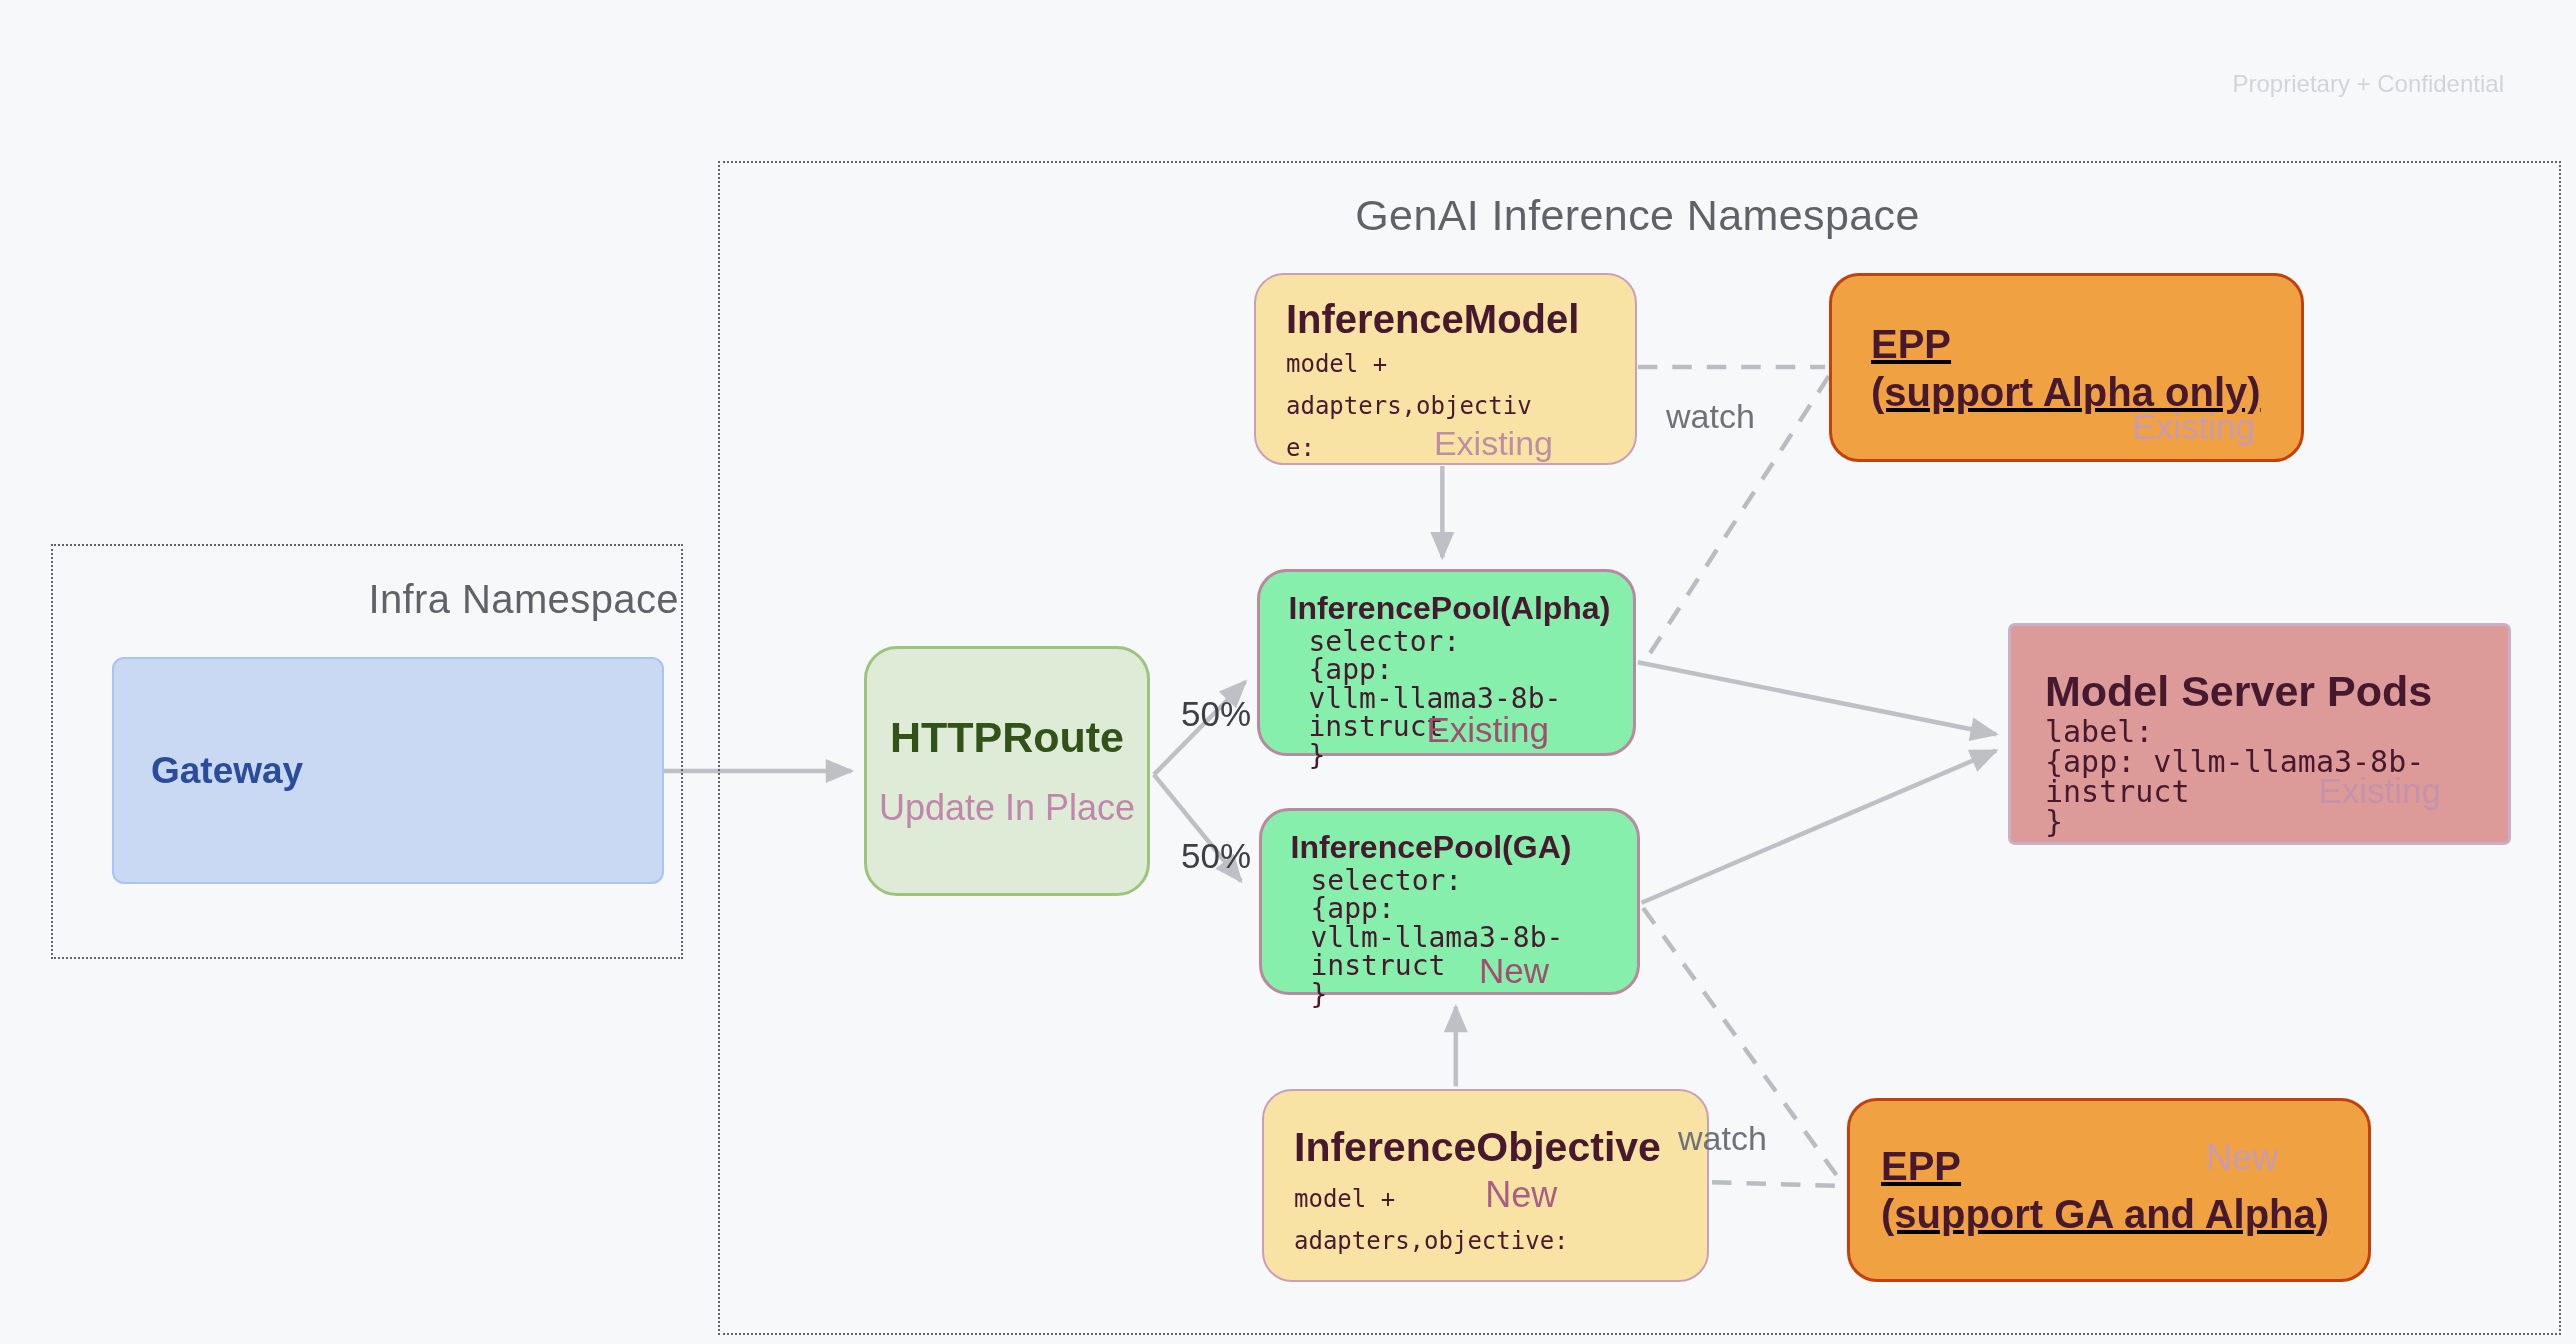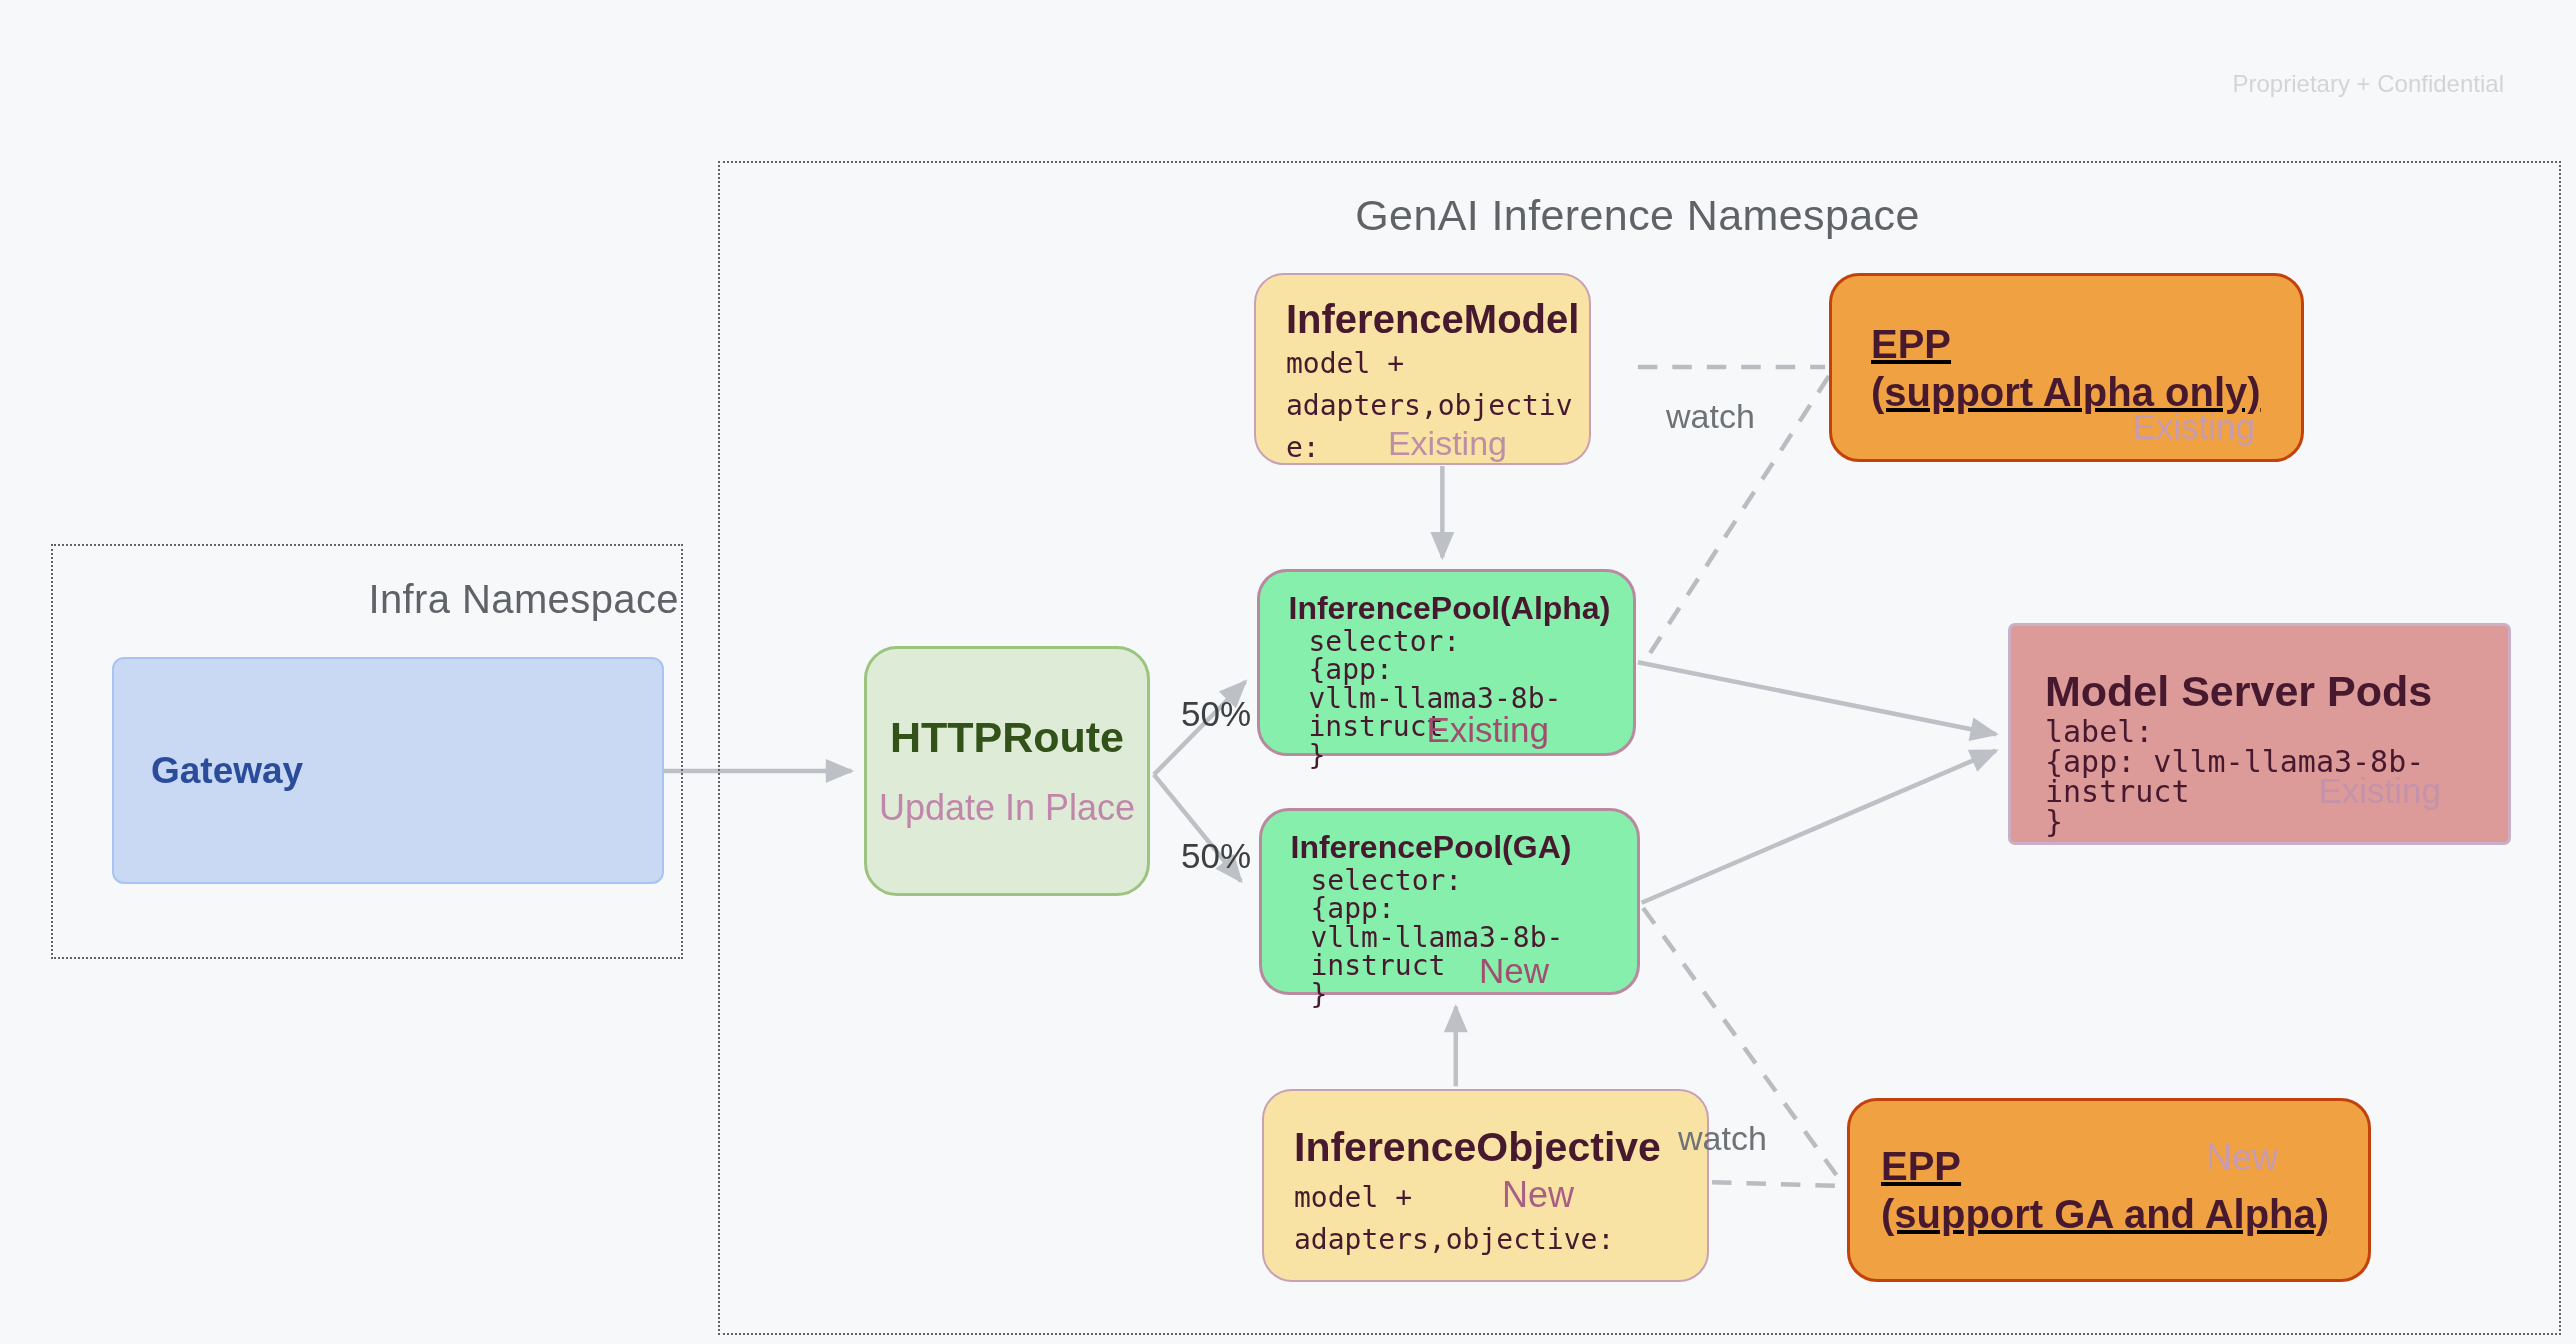--- a/index.html
+++ b/index.html
@@ -38,21 +38,21 @@
   .tag-light{color:#bc8fa6;}
   .tag-dark{color:#a14e71;font-size:35px;}
   .tag-orange{color:#c79cb2;font-size:35px;}
 
   .watch{position:absolute;color:#6e7377;font-size:34px;}
   .pct{position:absolute;color:#3c4043;font-size:35px;}
   .confidential{position:absolute;color:#d2d5d8;font-size:24px;}
 
   .pool-title{color:#47192f;font-weight:bold;font-size:32px;line-height:39px;}
   .pool-code{font-size:28px;line-height:28.5px;margin-left:20px;}
-  .ycode{font-size:28px;line-height:42px;}
+  .ycode{font-size:24px;line-height:42px;}
   .mcode{font-size:30px;line-height:30px;}
 </style>
 </head>
 <body>
 
 <div id="canvas">
 
   <div class="confidential" style="right:72px;top:70px;">Proprietary + Confidential</div>
 
   <svg class="wires" viewBox="0 0 3438 1794" width="2576" height="1344">
@@ -96,21 +96,21 @@
   </div>
 
   <div class="node httproute" style="left:864px;top:646px;width:286px;height:250px;">
     <span class="t">HTTPRoute</span>
     <span class="s">Update In Place</span>
   </div>
 
   <div class="pct" style="left:1181px;top:694px;">50%</div>
   <div class="pct" style="left:1181px;top:836px;">50%</div>
 
-  <div class="node ybox" style="left:1254px;top:273px;width:337px;height:192px;padding:19.5px 0 0 30px;">
+  <div class="node ybox" style="left:1254px;top:273px;width:383px;height:192px;padding:19.5px 0 0 30px;">
     <div class="title-maroon">InferenceModel</div>
     <div class="mono ycode">model +</div>
     <div class="mono ycode">adapters,objectiv</div>
     <div class="mono ycode">e:</div>
     <div class="tag tag-light" style="right:82px;bottom:0px;">Existing</div>
   </div>
 
   <div class="watch" style="left:1666px;top:397px;">watch</div>
 
   <div class="node obox" style="left:1829px;top:273px;width:475px;height:189px;

